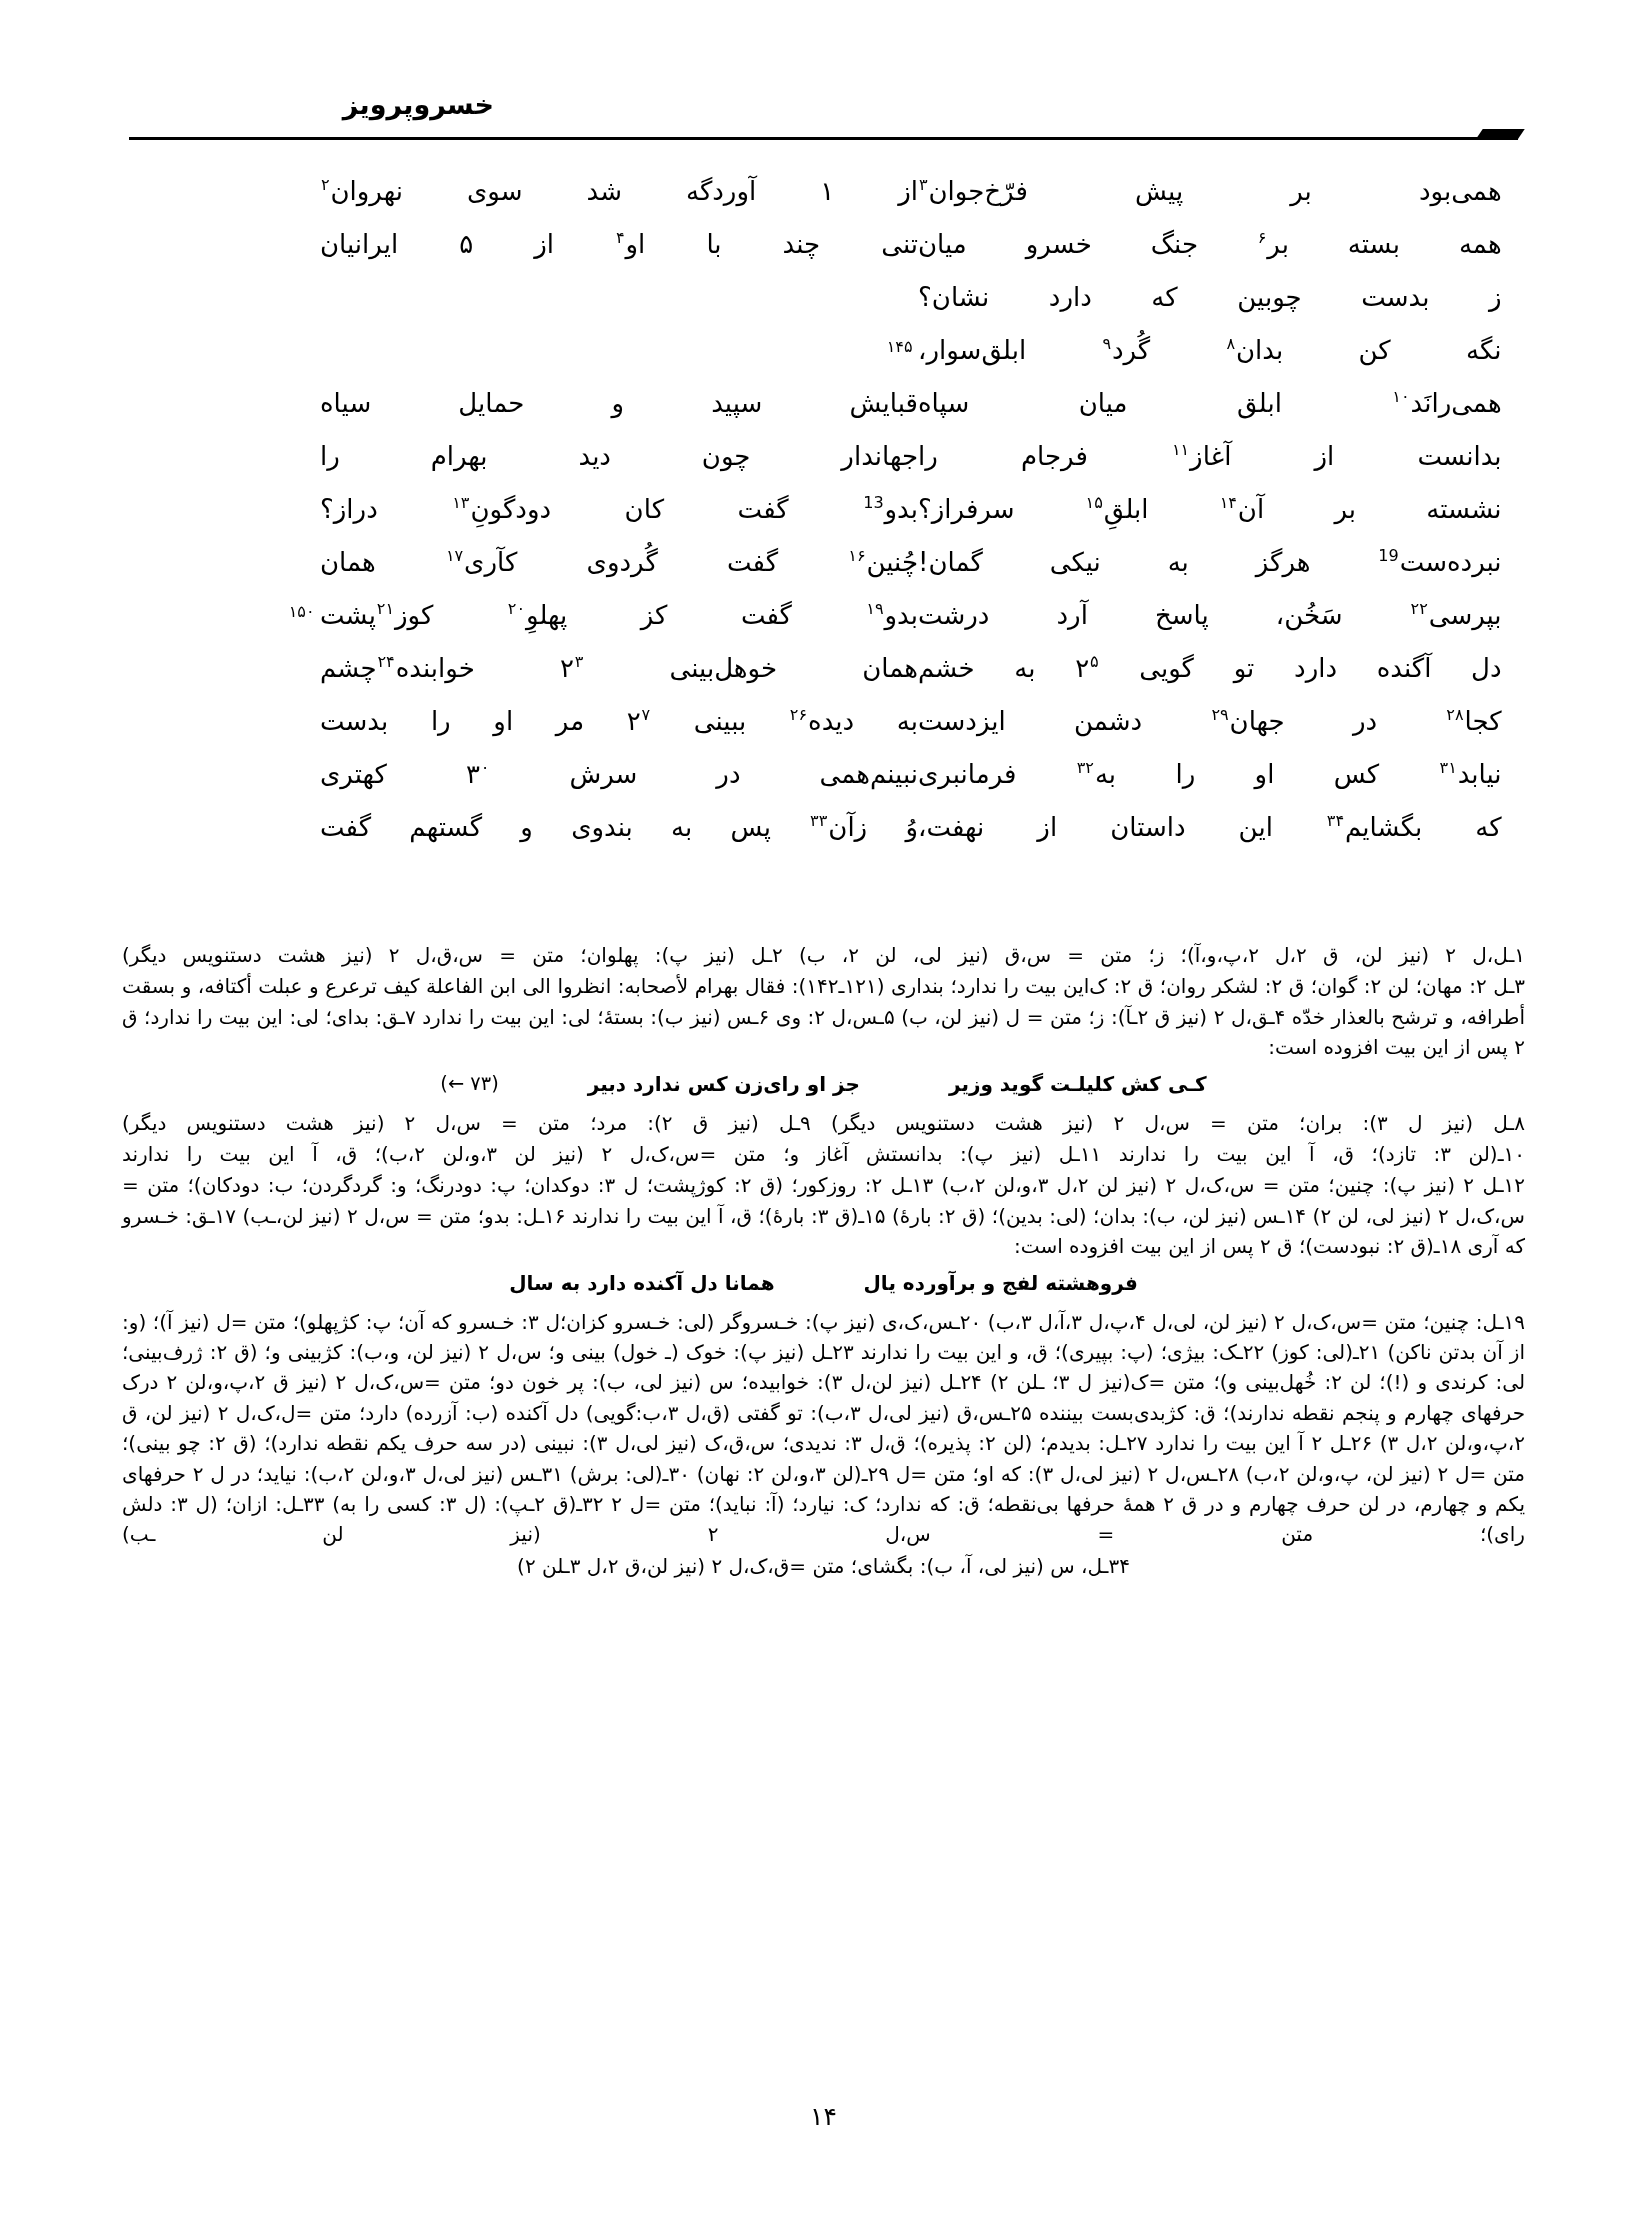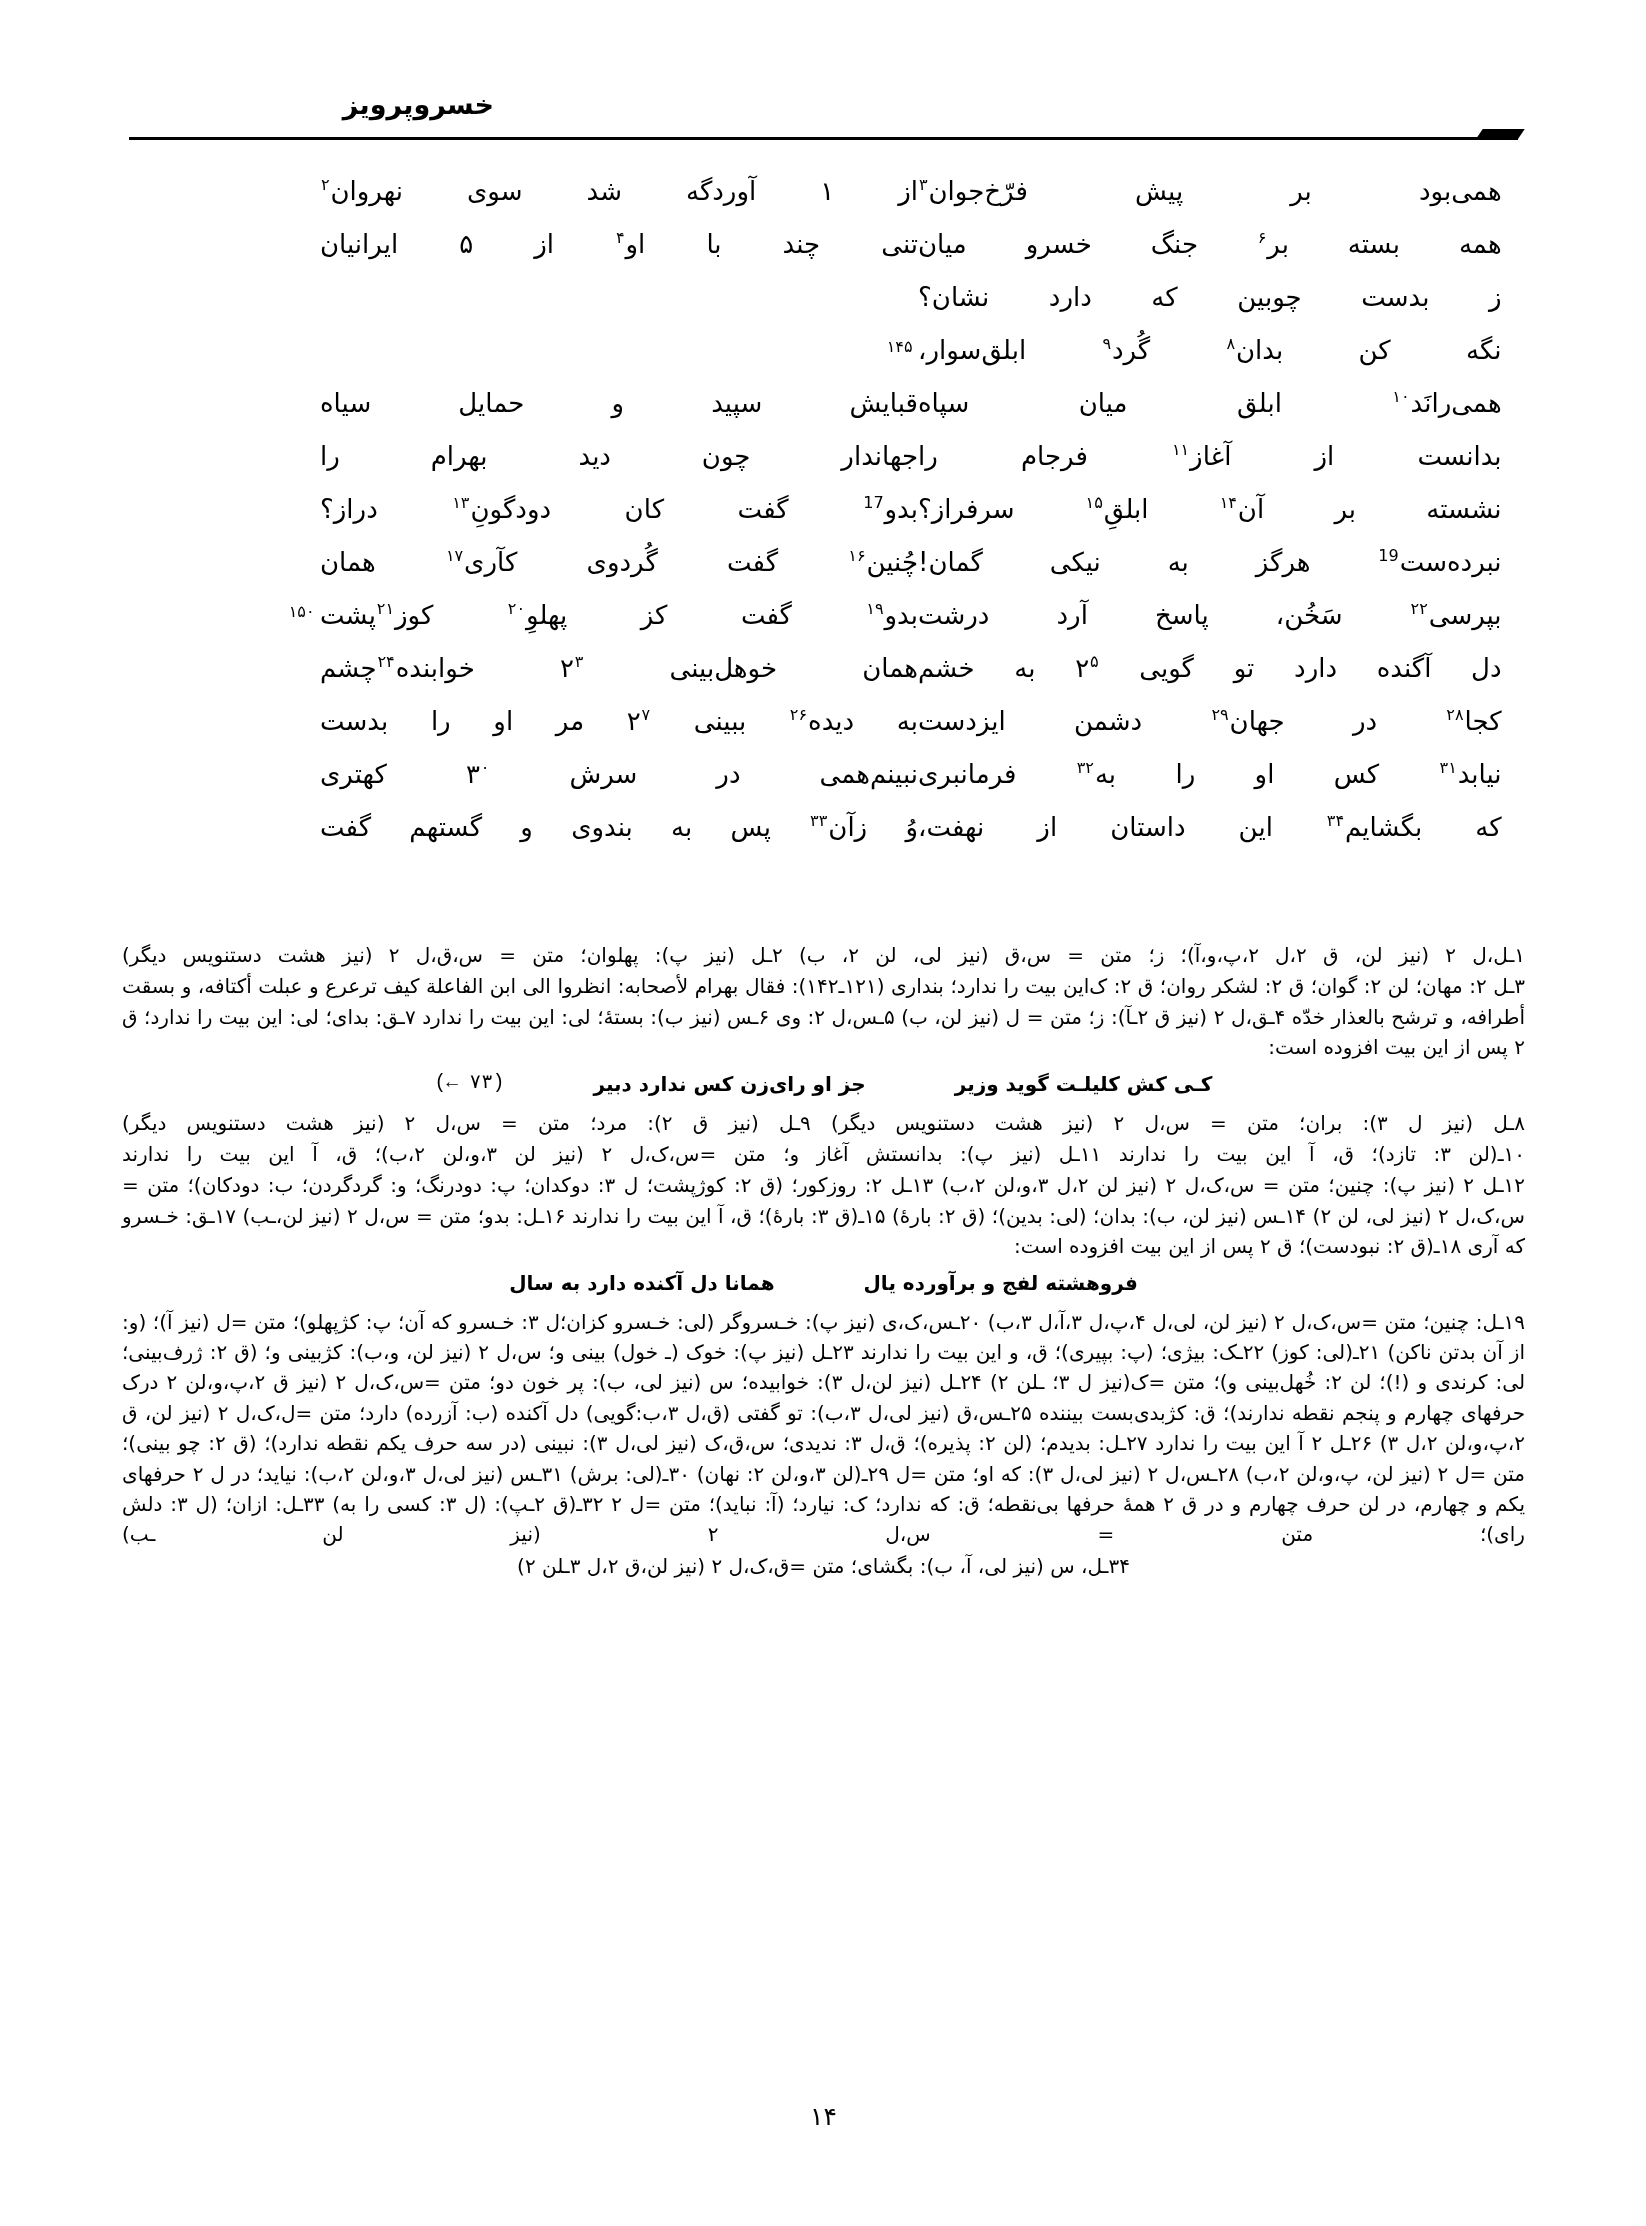--- a/index.html
+++ b/index.html
@@ -135,21 +135,21 @@
     display: flex;
     flex-direction: row;
     justify-content: center;
     gap: 89px;
     font-size: 20px;
     margin: 6.5px 0 8.3px 0;
     direction: rtl;
     white-space: nowrap;
   }
   .quote-line .qh { display: block; font-weight: bold; }
-  .quote-ref { font-size: 19.4px; font-family: Liberation Mono, monospace; }
+  .quote-ref { font-size: 19.4px; }
 
   
   .folio {
     position: absolute;
     left: 0;
     right: 0;
     top: 2102px;
     text-align: center;
     font-size: 25px;
     direction: rtl;
@@ -189,21 +189,21 @@
       <div class="hemistich hem-a">قبایش سپید و حمایل سیاه</div>
       <div class="vnum"></div>
     </div>
     <div class="verse-row">
       <div class="hemistich hem-b">بدانست از آغاز<sup>۱۱</sup> فرجام را</div>
       <div class="hemistich hem-a">جهاندار چون دید بهرام را</div>
       <div class="vnum"></div>
     </div>
     <div class="verse-row">
       <div class="hemistich hem-b">نشسته بر آن<sup>۱۴</sup> ابلقِ<sup>۱۵</sup> سرفراز؟</div>
-      <div class="hemistich hem-a">بدو<sup>17</sup> گفت کان دودگونِ<sup>۱۳</sup> دراز؟</div>
+      <div class="hemistich hem-a">بدو<sup>13</sup> گفت کان دودگونِ<sup>۱۳</sup> دراز؟</div>
       <div class="vnum"></div>
     </div>
     <div class="verse-row">
       <div class="hemistich hem-b">نبرده‌ست<sup>19</sup> هرگز به نیکی گمان!</div>
       <div class="hemistich hem-a">چُنین<sup>۱۶</sup> گفت گُردوی کآری<sup>۱۷</sup> همان</div>
       <div class="vnum"></div>
     </div>
     <div class="verse-row">
       <div class="hemistich hem-b">بپرسی<sup>۲۲</sup> سَخُن، پاسخ آرد درشت</div>
       <div class="hemistich hem-a">بدو<sup>۱۹</sup> گفت کز پهلوِ<sup>۲۰</sup> کوز<sup>۲۱</sup>پشت</div>

